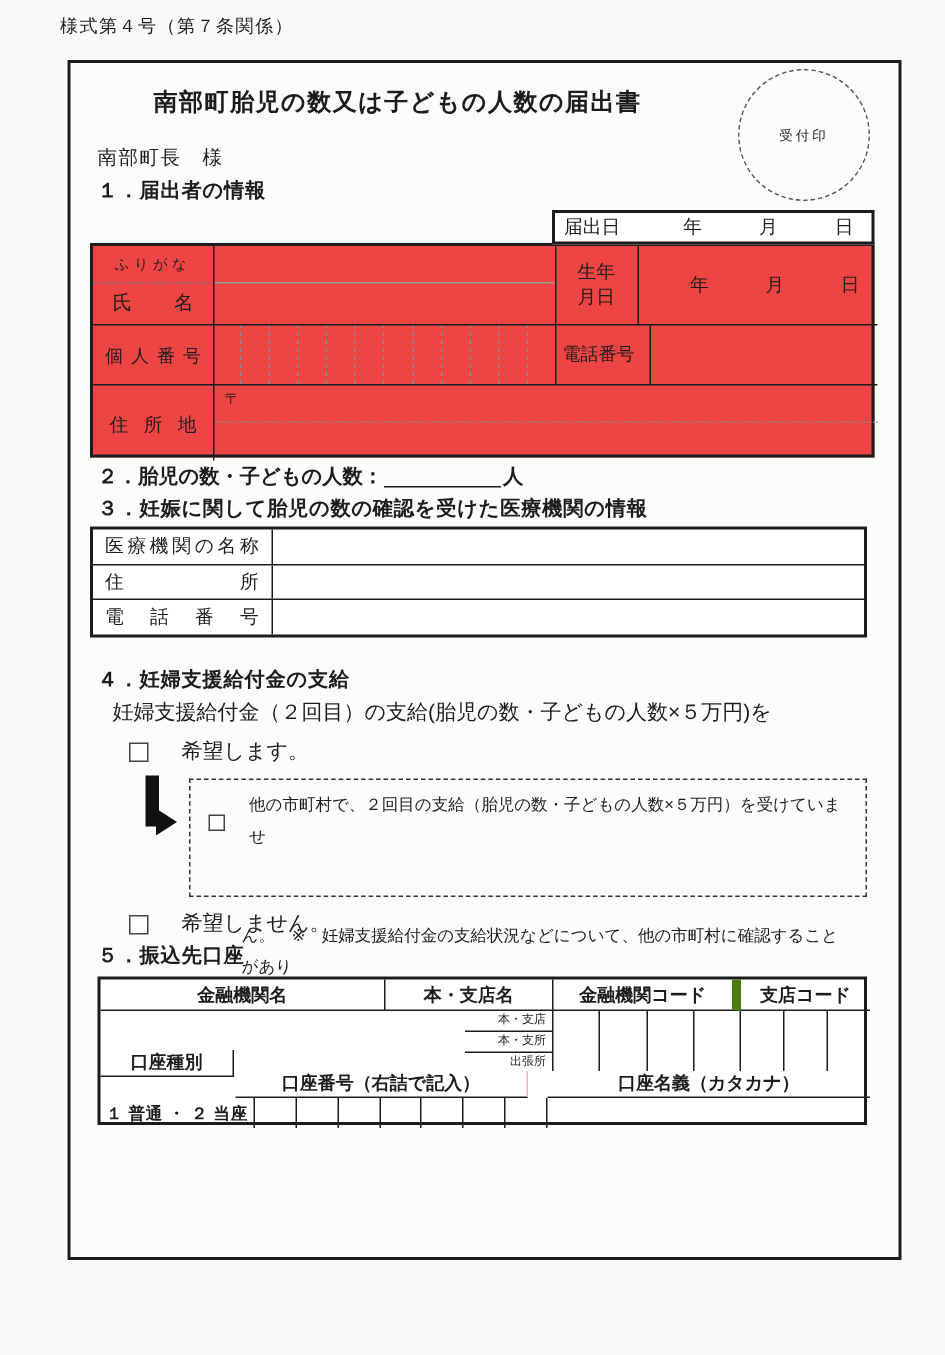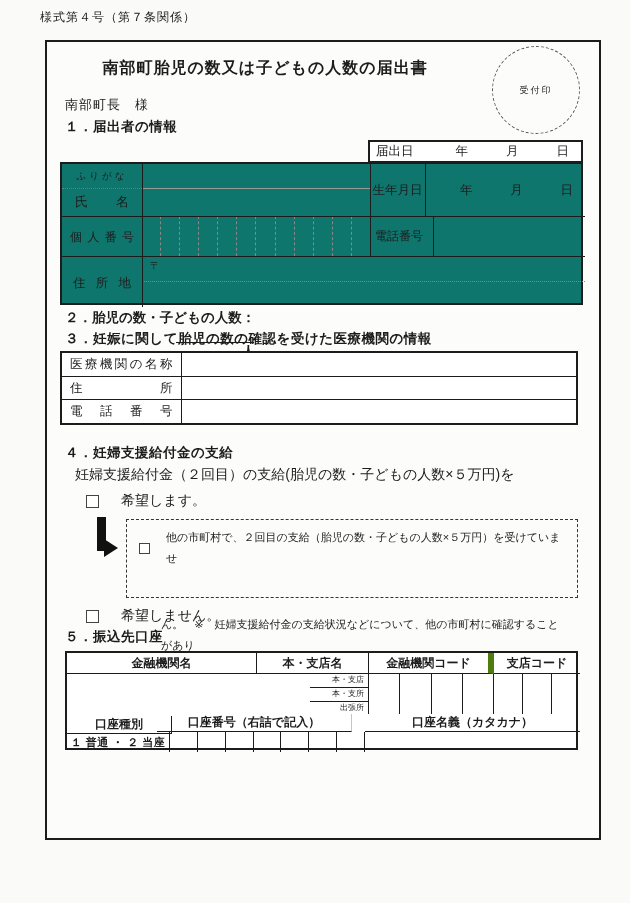--- a/index.html
+++ b/index.html
@@ -28,53 +28,53 @@
   .sec-head { font-size:13.5px; font-weight:bold; letter-spacing:.5px; }
   #s1-head { left:65px; top:118px; }
 
   
   #notif-date { left:368px; top:140px; width:215px; height:23px; border:2px solid #1c1c1c;
     display:flex; align-items:center; font-size:12.5px; background:#fff; z-index:3; }
   #notif-date .lbl { padding-left:6px; }
   #notif-date .ymd { flex:1; display:flex; justify-content:space-between; padding:0 12px 0 42px; }
 
   
-  #main-table { left:60px; top:162px; width:523px; height:143px; border:2px solid #1c1c1c; background:#0f766e; }
+  #main-table { left:60px; top:162px; width:523px; height:143px; border:2px solid #1c1c1c; background:#ef4444; }
   #main-table .cell { position:absolute; }
   .v-line, .h-line { position:absolute; background:#1c1c1c; }
   .justify-text { text-align:justify; text-align-last:justify; }
 
   #furigana-label { left:0; top:0; width:80px; height:25px; border-bottom:1px dotted #777;
     font-size:9.5px; display:flex; align-items:center; justify-content:center; letter-spacing:3px; }
   #furigana-input { left:80px; top:0; width:228px; height:25px; border-bottom:1px solid #999; }
   #name-label { left:0; top:25px; width:80px; height:27px; font-size:13px; padding:4px 13px 0; }
   #name-input { left:80px; top:25px; width:228px; height:27px; }
   #birth-label { left:308px; top:0; width:56px; height:52px; border-right:1px solid #1c1c1c;
-    font-size:12.5px; display:flex; flex-direction:row; align-items:center; justify-content:center; line-height:17px; }
+    font-size:12.5px; display:flex; flex-direction:column; align-items:center; justify-content:center; line-height:17px; }
   #birth-value { left:364px; top:0; width:159px; height:52px; display:flex; align-items:center;
     justify-content:space-between; padding:0 12px 0 34px; font-size:12.5px; }
   #pn-label { left:0; top:52px; width:80px; height:40px; font-size:12px; padding:13px 8px 0; }
   #pn-cells { left:80px; top:52px; width:228px; height:40px; display:flex; }
   #pn-cells > div { flex:1; border-right:1px dashed #888; }
   #pn-cells > div:last-child { border-right:none; }
   #phone-label { left:308px; top:52px; width:64px; height:40px; border-right:1px solid #1c1c1c;
     font-size:12px; display:flex; align-items:center; padding-left:5px; }
   #phone-input { left:372px; top:52px; width:151px; height:40px; }
   #addr-label { left:0; top:92px; width:80px; height:51px; font-size:12.5px; padding:19px 11px 0; }
   #addr-area { left:80px; top:92px; width:443px; height:51px; }
   #postal-mark { position:absolute; left:8px; top:3px; font-size:10px; }
   #addr-dotline { position:absolute; left:0; top:25px; width:443px; border-top:1px dotted #888; }
 
   #mt-vline-label { left:80px; top:0; width:1px; height:143px; }
   #mt-vline-right { left:308px; top:0; width:1px; height:92px; }
   #mt-hline-1 { left:0; top:52px; width:523px; height:1px; }
   #mt-hline-2 { left:0; top:92px; width:523px; height:1px; }
 
   
-  #s2-line { left:65px; top:309px; display:flex; align-items:flex-end; font-size:13.5px; font-weight:bold;flex-direction:column; }
+  #s2-line { left:65px; top:309px; display:flex; align-items:flex-start; font-size:13.5px; font-weight:bold; }
   #s2-blank { display:inline-block; width:78px; border-bottom:1.5px solid #1c1c1c; height:16px; margin:0 1px; }
 
   #s3-head { left:65px; top:330px; }
   #s3-table { left:60px; top:351px; width:518px; height:74px; border:2px solid #1c1c1c;
     display:flex; flex-direction:column; background:#fff; }
   #s3-table .row { flex:1; display:flex; border-bottom:1px solid #1c1c1c; }
   #s3-table .row:last-child { border-bottom:none; }
   #s3-table .lbl { width:120px; border-right:1px solid #1c1c1c; font-size:12.5px;
     padding:3px 8px 0; letter-spacing:.5px; }
   #s3-table .val { flex:1; }
@@ -115,21 +115,21 @@
     font-size:8px; padding:4px 8px 4px 0; color:#111; }
   #bt-branch { left:190px; top:21px; width:112px; height:40px; border-right:1px solid #1c1c1c; }
   #bt-branch .stack { position:absolute; right:0; top:0; width:58px; display:flex; flex-direction:column; }
   #bt-branch .stack div { font-size:8px; text-align:right; padding:0 4px 1px 0; border-bottom:1px solid #1c1c1c; line-height:12px; }
   #bt-branch .stack div:last-child { border-bottom:none; }
   #bt-bankcode { left:302px; top:21px; width:125px; height:40px; border-right:1px solid #1c1c1c; display:flex; }
   #bt-branchcode { left:427px; top:21px; width:86px; height:40px; display:flex; }
   .code-cells > div { flex:1; border-right:1px solid #1c1c1c; }
   .code-cells > div:last-child { border-right:none; }
 
-  #bt-r3a { left:0; top:63px; width:105px; height:18px; border-right:1px solid #1c1c1c; border-bottom:1px solid #1c1c1c; }
+  #bt-r3a { left:0; top:47px; width:89px; height:18px; border-right:1px solid #1c1c1c; border-bottom:1px solid #1c1c1c; }
   #bt-r3b { left:90px; top:61px; width:195px; height:18px; border-right:1px solid #f9a8d4; border-bottom:1px solid #1c1c1c; }
   #bt-r3c { left:298px; top:61px; width:215px; height:18px; border-bottom:1px solid #1c1c1c; }
   #bt-acct-type { left:0; top:79px; width:103px; height:20px; border-right:1px solid #1c1c1c;
     font-size:11px; font-weight:600; display:flex; align-items:center; justify-content:center; letter-spacing:.5px; }
   #bt-acct-cells { left:103px; top:79px; width:195px; height:20px; border-right:1px solid #1c1c1c; display:flex; }
   #bt-acct-name { left:298px; top:79px; width:215px; height:20px; }
 </style>
 </head>
 <body>
 

